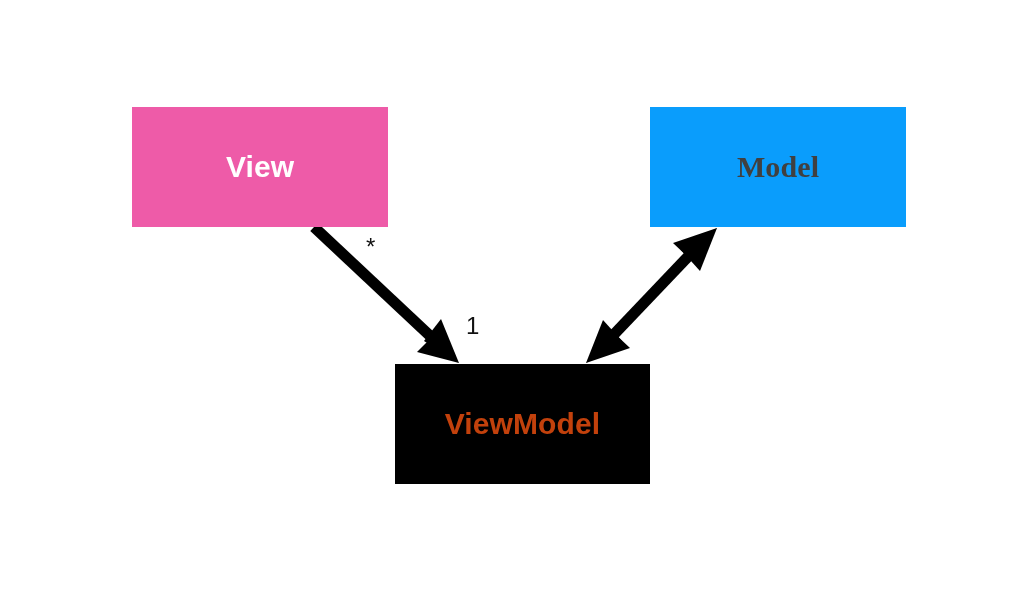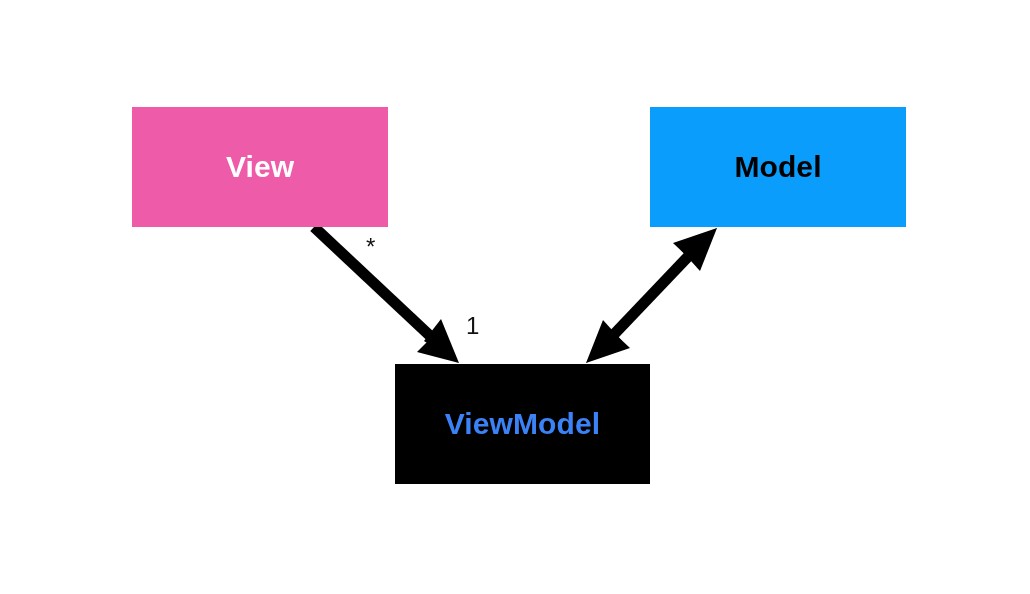--- a/index.html
+++ b/index.html
@@ -102,24 +102,24 @@
       <polygon points="717,228 673,243 691,260" fill="#000000"></polygon>
       <polygon points="717,228 700,271 681,250" fill="#000000"></polygon>
     </g>
   </svg>
 
   <div class="node" id="node-view" style="background: rgb(238, 91, 168); left: 132px; top: 107px; width: 256px; height: 120px;">
     <span class="node-label" style="color: rgb(255, 255, 255);">View</span>
   </div>
 
   <div class="node" id="node-model" style="background: rgb(10, 157, 252); left: 650px; top: 107px; width: 256px; height: 120px;">
-    <span class="node-label" style="color: #000000;">Model</span>
+    <span class="node-label" style="color: #404040; font-family: Liberation Serif, serif;">Model</span>
   </div>
 
   <div class="node" id="node-viewmodel" style="background: rgb(0, 0, 0); left: 395px; top: 364px; width: 255px; height: 120px;">
-    <span class="node-label" style="color: #3b82f6;">ViewModel</span>
+    <span class="node-label" style="color: #c2410c;">ViewModel</span>
   </div>
 
   <div class="mult-label" id="mult-star">*</div>
 
   <div class="mult-label" id="mult-one">1</div>
 
 </div>
 
 </body></html>

